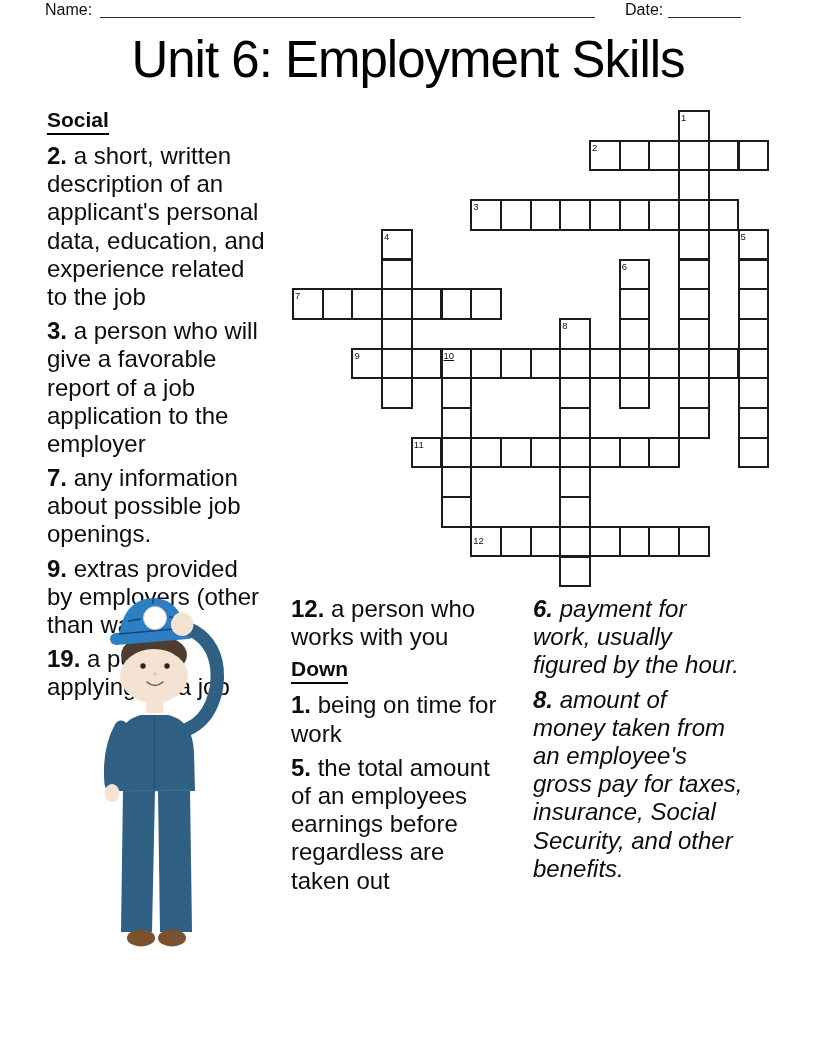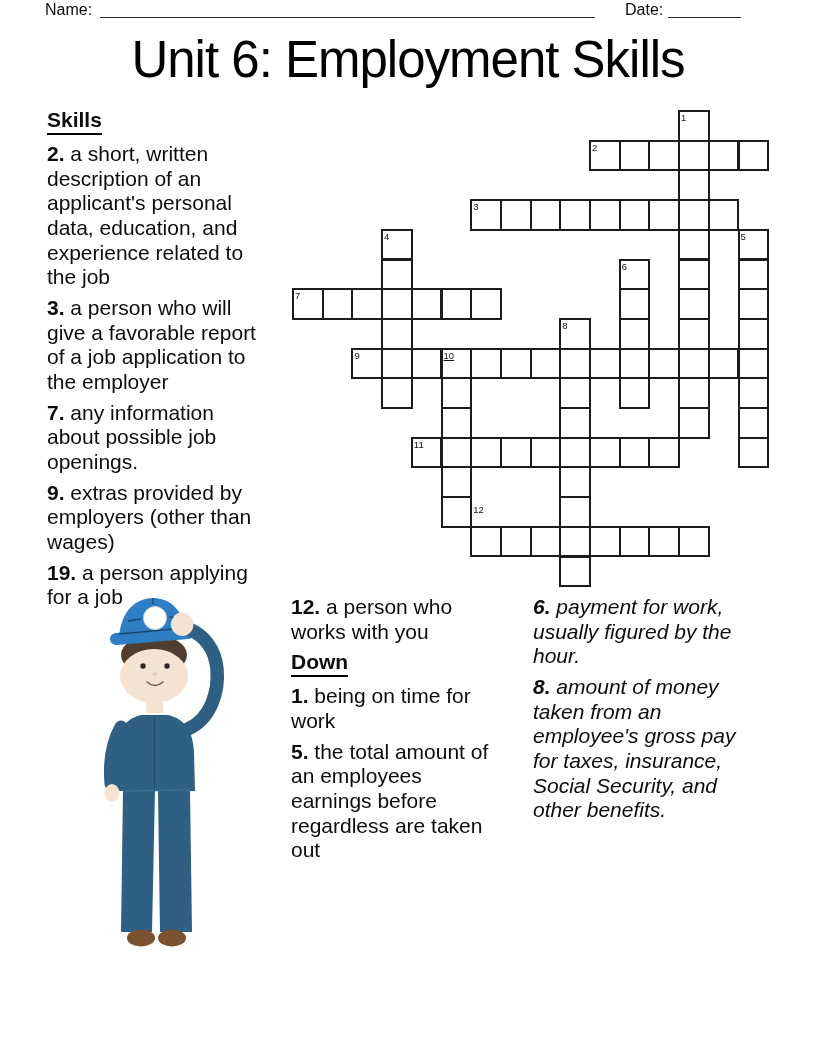--- a/index.html
+++ b/index.html
@@ -21,21 +21,21 @@
   
   .col{position:absolute;}
   .across-col{left:47px;top:108px;width:218px;}
   .mid-col{left:291px;top:595px;width:212px;}
   .right-col{left:533px;top:595px;width:212px;font-style:italic;}
   .heading{
     font-size:21px;font-weight:bold;margin:0 0 7px 0;
     display:block;
   }
   .heading span{display:inline-block;border-bottom:2.5px solid #000;padding-bottom:1px;}
-  .clue{margin:0 0 6px 0;font-size:21px;line-height:1.175;}
+  .clue{margin:0 0 6px 0;font-size:24px;line-height:1.175;}
   .clue b{font-weight:bold;}
   
   .grid{position:absolute;left:292px;top:110px;width:478px;height:478px;}
   .cell{
     position:absolute;width:31.7px;height:31.7px;box-sizing:border-box;
     border:2px solid var(--grid-line,#1c1c1c);background:#fff;
   }
   .cell-num{
     position:absolute;font-size:9.5px;line-height:1;color:#111;z-index:3;
     font-family:"Liberation Sans", sans-serif;
@@ -49,21 +49,21 @@
 <div class="page">
 
   <span class="name-label">Name:</span>
   <div class="name-line"></div>
   <span class="date-label">Date:</span>
   <div class="date-line"></div>
 
   <h1 class="title">Unit 6: Employment Skills</h1>
 
   <section class="col across-col">
-    <h2 class="heading"><span>Skills</span></h2>
+    <h2 class="heading"><span>Social</span></h2>
     <div>
         <p class="clue"><b>2.</b><span> a short, written description of an applicant's personal data, education, and experience related to the job</span></p>
         <p class="clue"><b>3.</b><span> a person who will give a favorable report of a job application to the employer</span></p>
         <p class="clue"><b>7.</b><span> any information about possible job openings.</span></p>
         <p class="clue"><b>9.</b><span> extras provided by employers (other than wages)</span></p>
         <p class="clue"><b>19.</b><span> a person applying for a job</span></p>
       </div>
   </section>
 
   <div class="grid">
@@ -157,21 +157,21 @@
       <span class="cell-num" style="left: 300px; top: 32.7px;">2</span>
       <span class="cell-num" style="left: 181.2px; top: 92.1px;">3</span>
       <span class="cell-num" style="left: 92.1px; top: 121.8px;">4</span>
       <span class="cell-num" style="left: 448.5px; top: 121.8px;">5</span>
       <span class="cell-num" style="left: 329.7px; top: 151.5px;">6</span>
       <span class="cell-num" style="left: 3px; top: 181.2px;">7</span>
       <span class="cell-num" style="left: 270.3px; top: 210.9px;">8</span>
       <span class="cell-num" style="left: 62.4px; top: 240.6px;">9</span>
       <span class="cell-num" style="left: 151.5px; top: 240.6px; text-decoration: underline;">10</span>
       <span class="cell-num" style="left: 121.8px; top: 329.7px;">11</span>
-      <span class="cell-num" style="left: 181.2px; top: 395px;">12</span>
+      <span class="cell-num" style="left: 181.2px; top: 426px;">12</span>
     </div>
 
   <svg class="worker" viewBox="0 0 140 362" xmlns="http://www.w3.org/2000/svg">
     <ellipse cx="59" cy="64" rx="33" ry="20" fill="#503d31"></ellipse>
     <ellipse cx="59" cy="85" rx="34" ry="27" fill="#f4e3d3"></ellipse>
     <rect x="51" y="104" width="17" height="18" fill="#f4e3d3"></rect>
     <circle cx="48" cy="75" r="2.7" fill="#2a2422"></circle>
     <circle cx="72" cy="75" r="2.7" fill="#2a2422"></circle>
     <ellipse cx="60" cy="83" rx="2.6" ry="1.8" fill="#e3cbb4"></ellipse>
     <path d="M52,91 Q60,98 68,91" fill="none" stroke="#7a5b47" stroke-width="1.6" stroke-linecap="round"></path>

